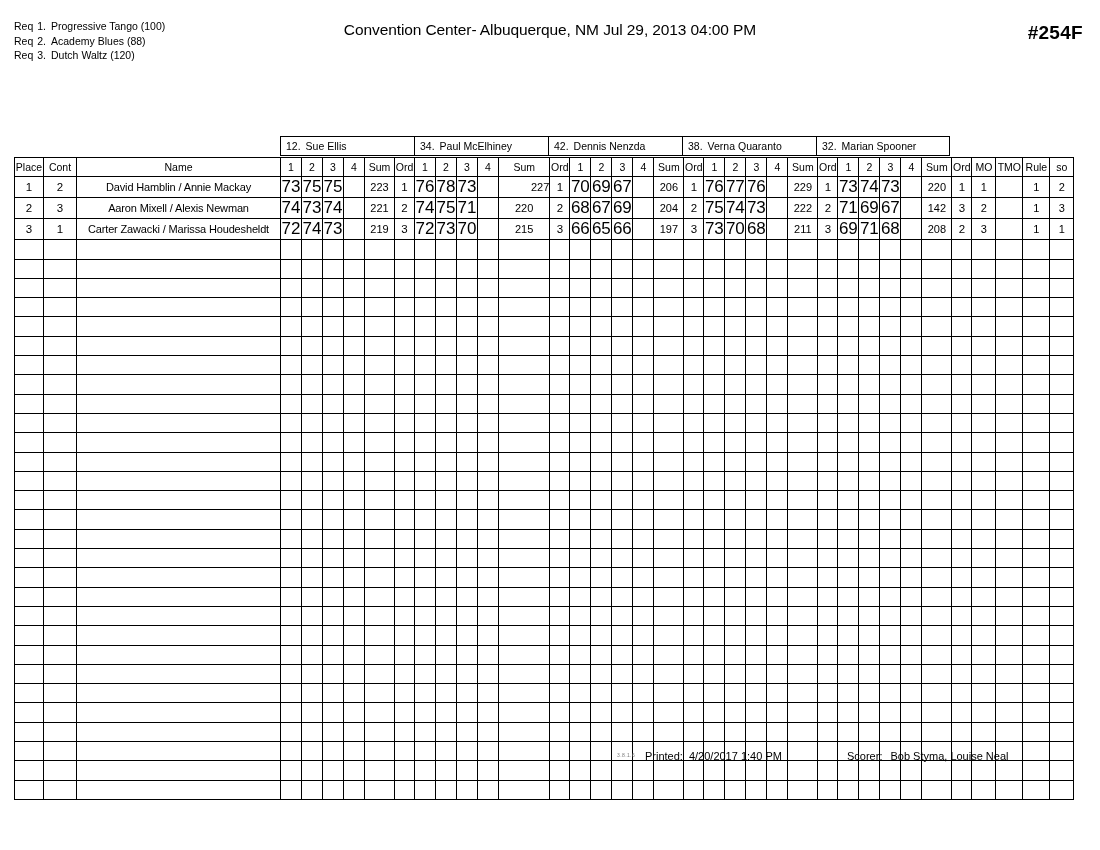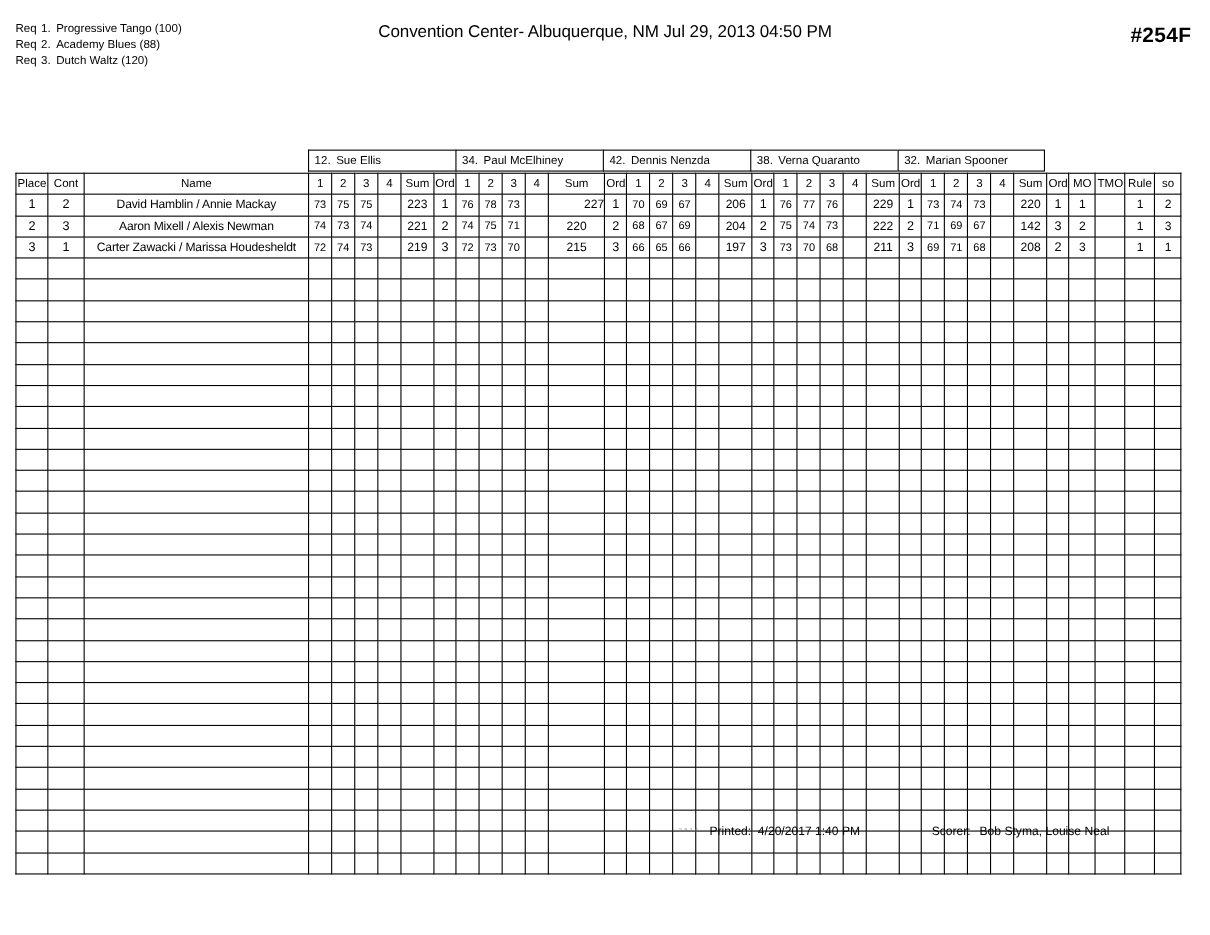--- a/index.html
+++ b/index.html
@@ -127,21 +127,21 @@
   td.group-start { border-left: 3px solid #000; }
 
   
   tr.data-row td { font-weight: bold; font-size: 11.5px; }
   tr.data-row td.name-cell {
     text-align: left;
     padding-left: 6px;
     font-size: 11px;
     letter-spacing: -0.15px;
   }
-  tr.data-row td.num-cell { font-weight: normal; font-size: 10px; }
+  tr.data-row td.num-cell { font-weight: normal; font-size: 17px; }
   tr.data-row td.sum-cell { font-weight: normal; font-size: 11px; }
   tr.data-row td.tail-cell { font-weight: normal; font-size: 11px; }
 
   tr.empty-row td { height: 19.3px; }
 
   
   #footer {
     position: absolute;
     top: 750px;
     left: 0;
@@ -173,21 +173,21 @@
 </head>
 <body>
 
 <div id="req-block">
     <span class="req-line"><span class="req-label">Req</span><span class="req-num">1.</span><span class="req-text">Progressive Tango (100)</span></span>
     <span class="req-line"><span class="req-label">Req</span><span class="req-num">2.</span><span class="req-text">Academy Blues (88)</span></span>
     <span class="req-line"><span class="req-label">Req</span><span class="req-num">3.</span><span class="req-text">Dutch Waltz (120)</span></span>
   </div>
 
 <div id="title-block">
-  <div id="meet-location">Convention Center- Albuquerque, NM  Jul 29, 2013  04:50 PM</div>
+  <div id="meet-location">Convention Center- Albuquerque, NM  Jul 29, 2013  04:00 PM</div>
 </div>
 
 <div id="event-number">#254F</div>
 
 <div id="judge-band">
     <div class="judge-name-cell" style="width: 134px;"><span class="judge-num">12.</span><span class="judge-person">Sue Ellis</span></div>
     <div class="judge-name-cell" style="width: 134px;"><span class="judge-num">34.</span><span class="judge-person">Paul McElhiney</span></div>
     <div class="judge-name-cell" style="width: 134px;"><span class="judge-num">42.</span><span class="judge-person">Dennis Nenzda</span></div>
     <div class="judge-name-cell" style="width: 134px;"><span class="judge-num">38.</span><span class="judge-person">Verna Quaranto</span></div>
     <div class="judge-name-cell" style="width: 134px;"><span class="judge-num">32.</span><span class="judge-person">Marian Spooner</span></div>

